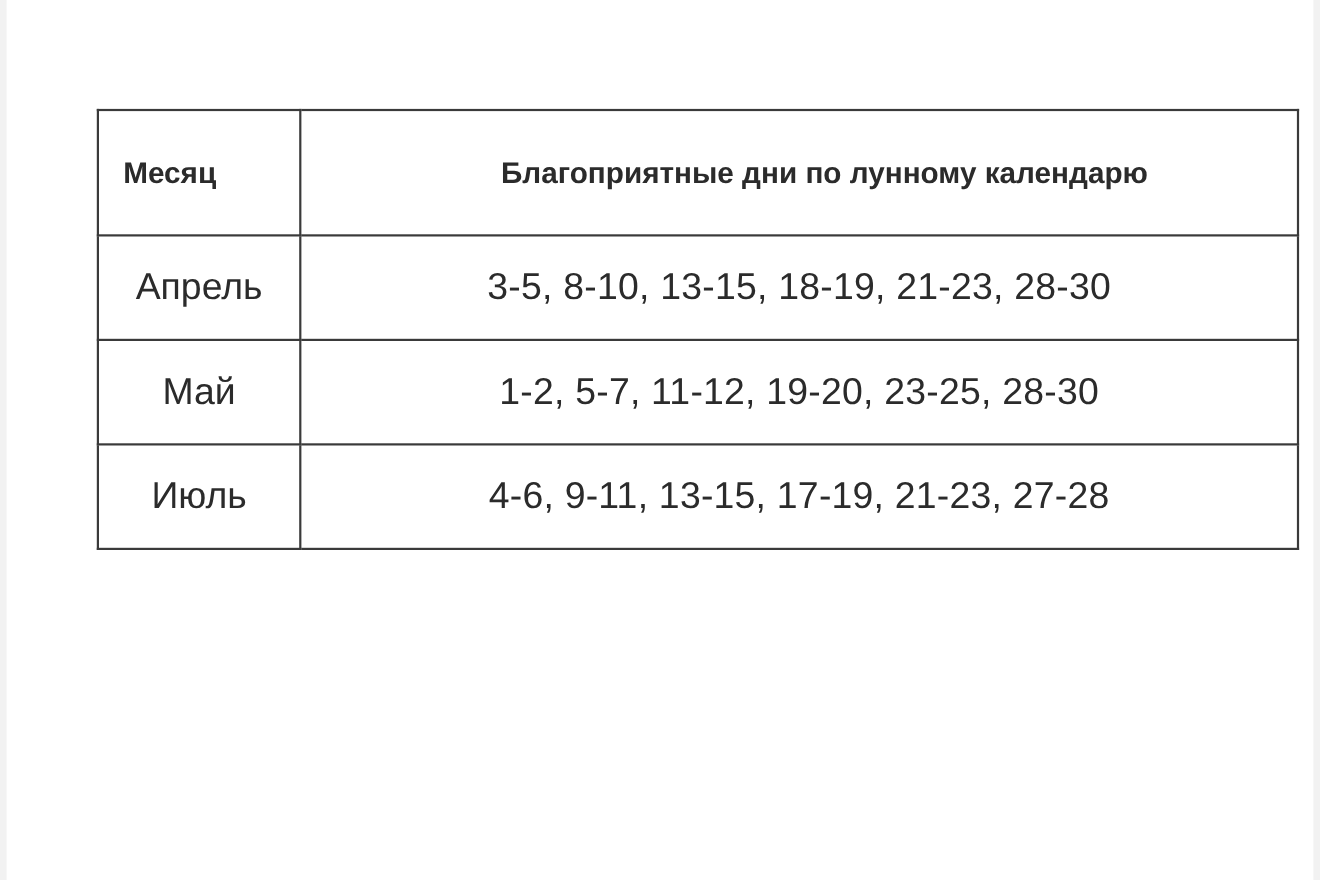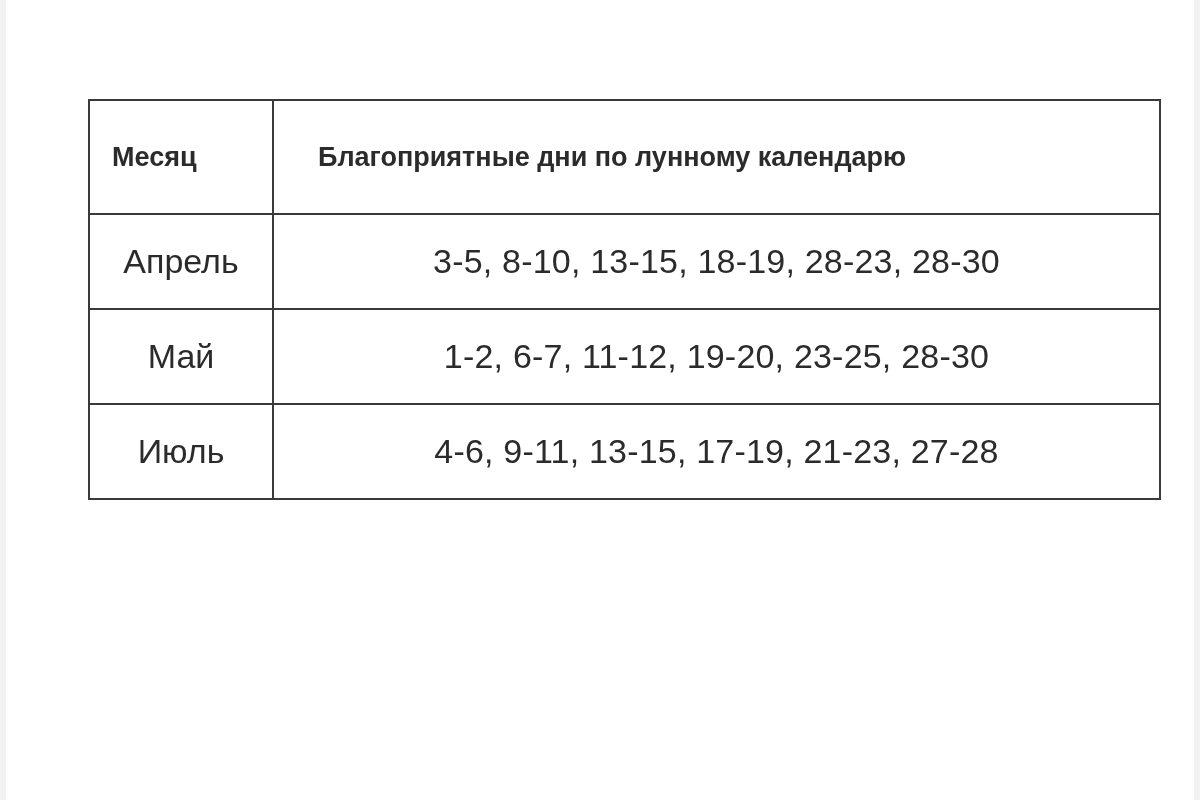--- a/index.html
+++ b/index.html
@@ -63,22 +63,22 @@
     font-weight: bold;
     height: 112px;
     padding: 0 18px;
     text-align: left;
   }
   thead th.head-month {
     text-align: left;
     padding-left: 22px;
   }
   thead th.head-days {
-    text-align: left;
-    padding-left: 44px;
+    text-align: center;
+    padding-left: 64px;
   }
   tbody td {
     font-size: 34px;
     font-weight: normal;
     height: 93px;
     padding: 0 10px;
     text-align: center;
   }
   tbody td.month-cell {
     text-align: center;
@@ -99,25 +99,25 @@
     <table class="lunar">
       <thead>
         <tr>
           <th class="head-month col-month">Месяц</th>
           <th class="head-days col-days">Благоприятные дни по лунному календарю</th>
         </tr>
       </thead>
       <tbody>
         <tr>
           <td class="month-cell col-month">Апрель</td>
-          <td class="days-cell col-days">3-5, 8-10, 13-15, 18-19, 28-23, 28-30</td>
+          <td class="days-cell col-days">3-5, 8-10, 13-15, 18-19, 21-23, 28-30</td>
         </tr>
         <tr>
           <td class="month-cell col-month">Май</td>
-          <td class="days-cell col-days">1-2, 6-7, 11-12, 19-20, 23-25, 28-30</td>
+          <td class="days-cell col-days">1-2, 5-7, 11-12, 19-20, 23-25, 28-30</td>
         </tr>
         <tr>
           <td class="month-cell col-month">Июль</td>
           <td class="days-cell col-days">4-6, 9-11, 13-15, 17-19, 21-23, 27-28</td>
         </tr>
       </tbody>
     </table>
   </div>
 </div>
 

